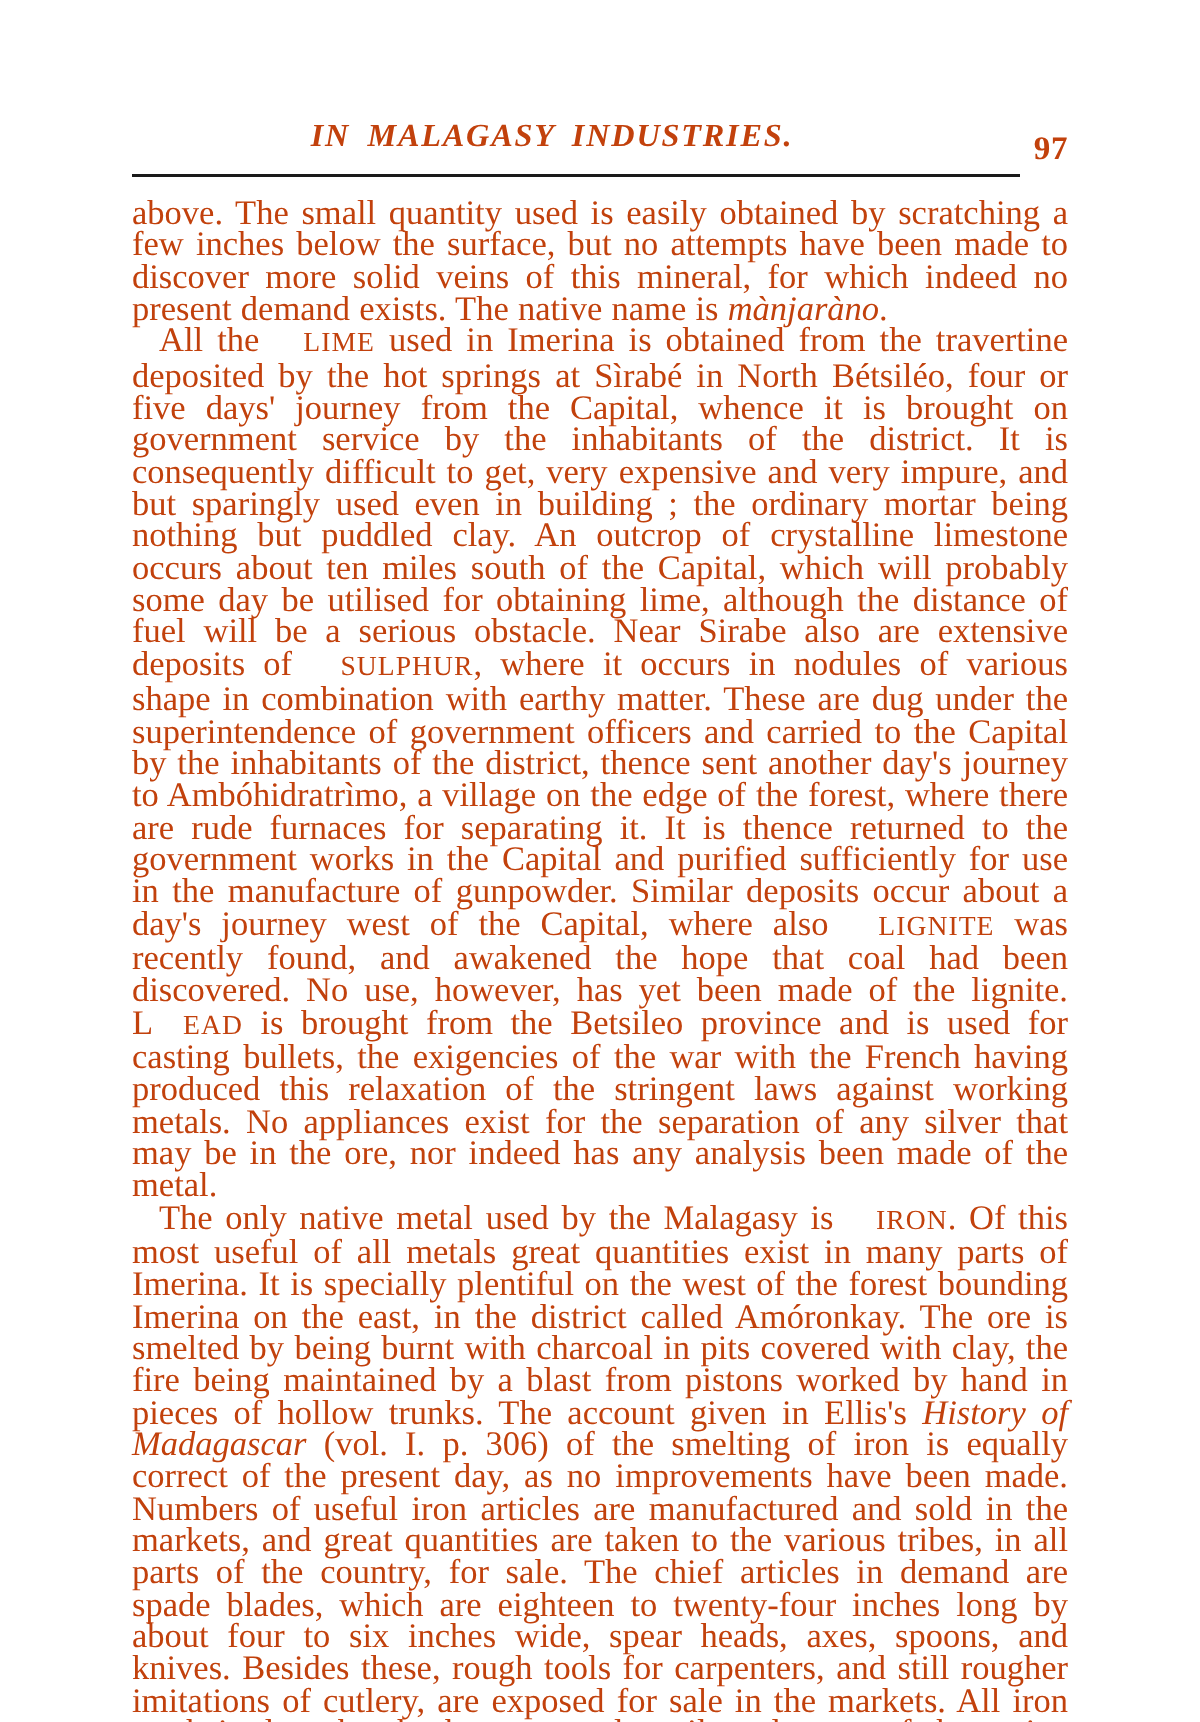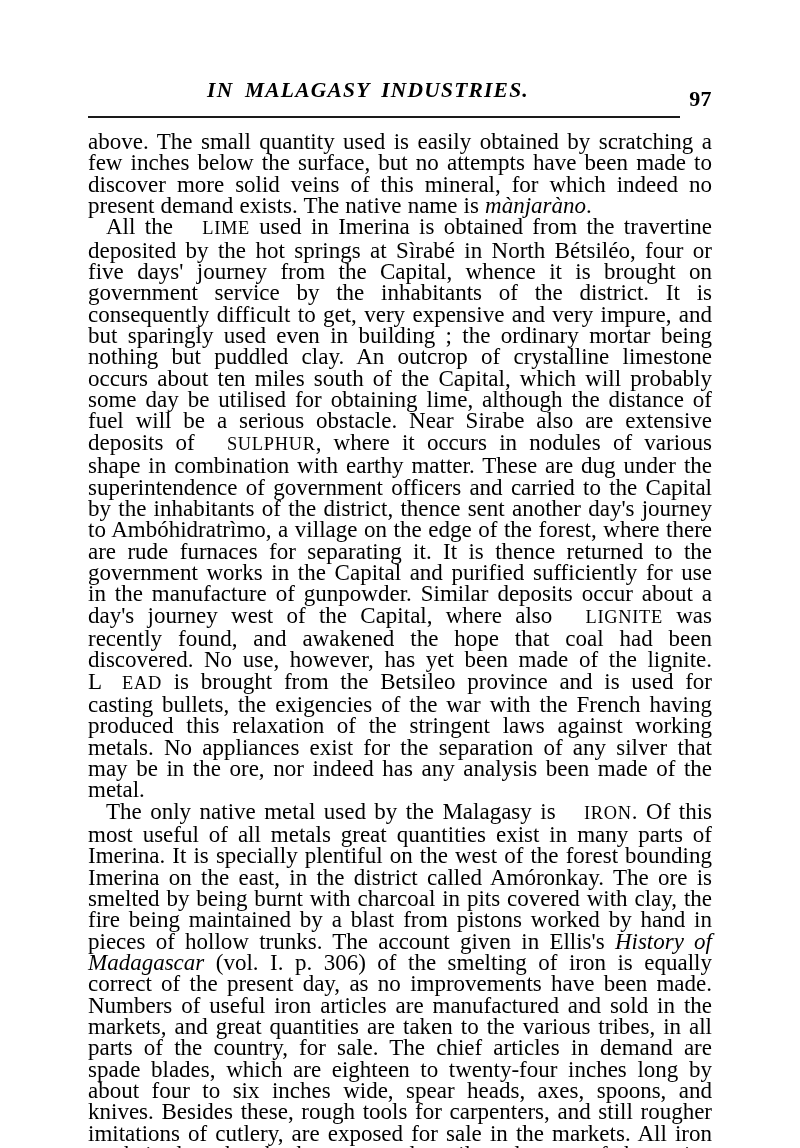--- a/index.html
+++ b/index.html
@@ -11,21 +11,21 @@
 
   .page {
     position: relative;
     width: 800px;
     height: 1148px;
     margin: 0 auto;
     background: #ffffff;
     box-sizing: border-box;
     overflow: hidden;
     font-family: "Liberation Serif", "DejaVu Serif", serif;
-    color: #000000;
+    color: #c2410c;
   }
 
   
   .header-zone {
     position: absolute;
     left: 88px;
     top: 78px;
     width: 624px;
     height: 40px;
   }

